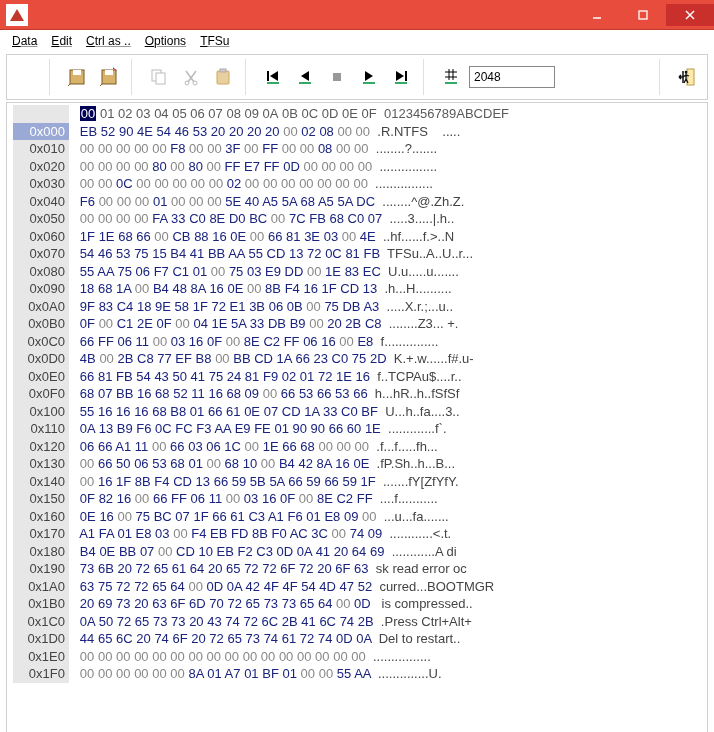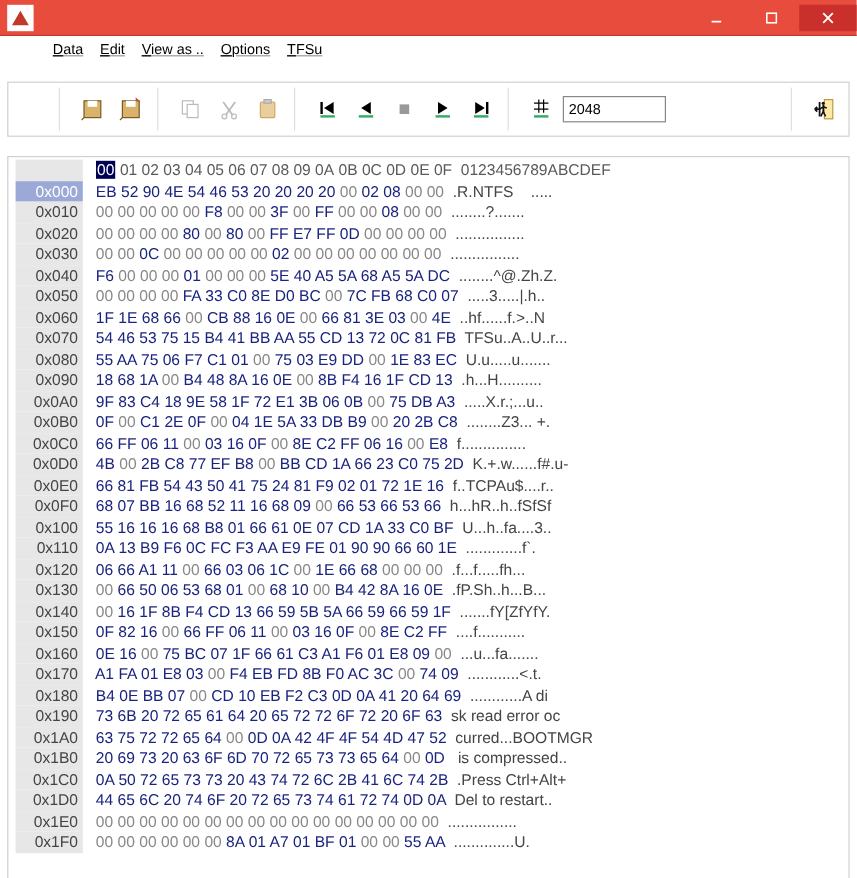--- a/index.html
+++ b/index.html
@@ -5,24 +5,24 @@
 * { margin:0; padding:0; box-sizing:border-box; font-family:"Segoe UI",Tahoma,sans-serif; }
 body { width:714px; height:732px; background:#fff; overflow:hidden; }
 .titlebar { height:30px; background:#e74c3c; display:flex; align-items:center; color:#fff; font-size:12px; position:relative; border-bottom:1px solid #c0392b; }
 .titlebar .appicon { width:22px; height:22px; margin:0 6px; background:#fff; display:flex; align-items:center; justify-content:center; }
 .titlebar .appicon-inner { width:0; height:0; border-left:7px solid transparent; border-right:7px solid transparent; border-bottom:12px solid #c0392b; }
 .titlebar .title { position:absolute; left:0; right:0; text-align:center; font-size:12px; color:#fff; pointer-events:none; }
 .titlebar .sysbtns { margin-left:auto; display:flex; }
 .titlebar .sysbtn { width:46px; height:22px; display:flex; align-items:center; justify-content:center; font-size:11px; color:#fff; background:rgba(0,0,0,0); cursor:pointer; }
 .titlebar .sysbtn.close { background:#c9302c; width:48px; height:22px; }
 .titlebar .sysbtn.close svg, .titlebar .sysbtn svg { width:10px; height:10px; }
-.menubar { height:22px; display:flex; align-items:center; gap:14px; padding:2px 12px; font-size:12px; background:#fff;margin-left:32px; }
+.menubar { height:22px; display:flex; align-items:center; gap:14px; padding:2px 12px; font-size:12px; background:#fff; }
 .menubar span { text-decoration:underline; text-decoration-color:rgba(0,0,0,0.4); cursor:pointer; color:#000; }
 .menubar span:first-letter { text-decoration:underline; }
-.toolbar { height:46px; border:1px solid #d0d0d0; margin:16px 6px; display:flex; align-items:center; padding:2px 6px; gap:4px; background:#fff; }
+.toolbar { height:46px; border:1px solid #d0d0d0; margin:2px 6px; display:flex; align-items:center; padding:2px 6px; gap:4px; background:#fff; }
 .toolbar .sep { width:6px; height:36px; border-left:1px solid #e0e0e0; margin:0 4px; }
 .toolbar .tbtn { width:28px; height:36px; display:flex; align-items:center; justify-content:center; cursor:pointer; }
 .toolbar input { width:86px; height:22px; font-size:12px; padding:1px 4px; border:1px solid #888; }
 .toolbar .spacer { flex:1; }
 .hexarea { font-family:Consolas,"Courier New",monospace; font-size:13px; line-height:17.5px; padding:2px 6px 0 6px; white-space:pre; color:#000; overflow:hidden; border:1px solid #d0d0d0; margin:0 6px; height:712px; }
 .hexarea .hdr { color:#5a5a5a; }
 .hexarea .offcell { background:#e7e7e7; color:#444; display:inline-block; width:56px; text-align:right; padding-right:4px;padding-left:11px; }
 .hexarea .offcell.sel { background:#9aa9d6; color:#fff; }
 .hexarea .cursor { background:#005; color:#fff; padding:0 1px; }
 .hexarea .hexnz { color:#1a237e; }
@@ -57,21 +57,21 @@
           <line x1="1" y1="1" x2="9" y2="9" stroke="#fff" stroke-width="1.5"></line>
           <line x1="9" y1="1" x2="1" y2="9" stroke="#fff" stroke-width="1.5"></line>
         </svg>
       </div>
   </div>
 </div>
 
 <div class="menubar">
   <span>Data</span>
   <span>Edit</span>
-  <span>View as ..</span>
+  <span>Ctrl as ..</span>
   <span>Options</span>
   <span>TFSu</span>
 </div>
 
 <div class="toolbar">
   <div class="tbtn"></div>
   <div class="sep"></div>
   <div class="tbtn">
       <svg width="20" height="20" viewBox="0 0 20 20">
         <rect x="3" y="3" width="14" height="14" fill="#d9b36c" stroke="#7a5a20"></rect>

